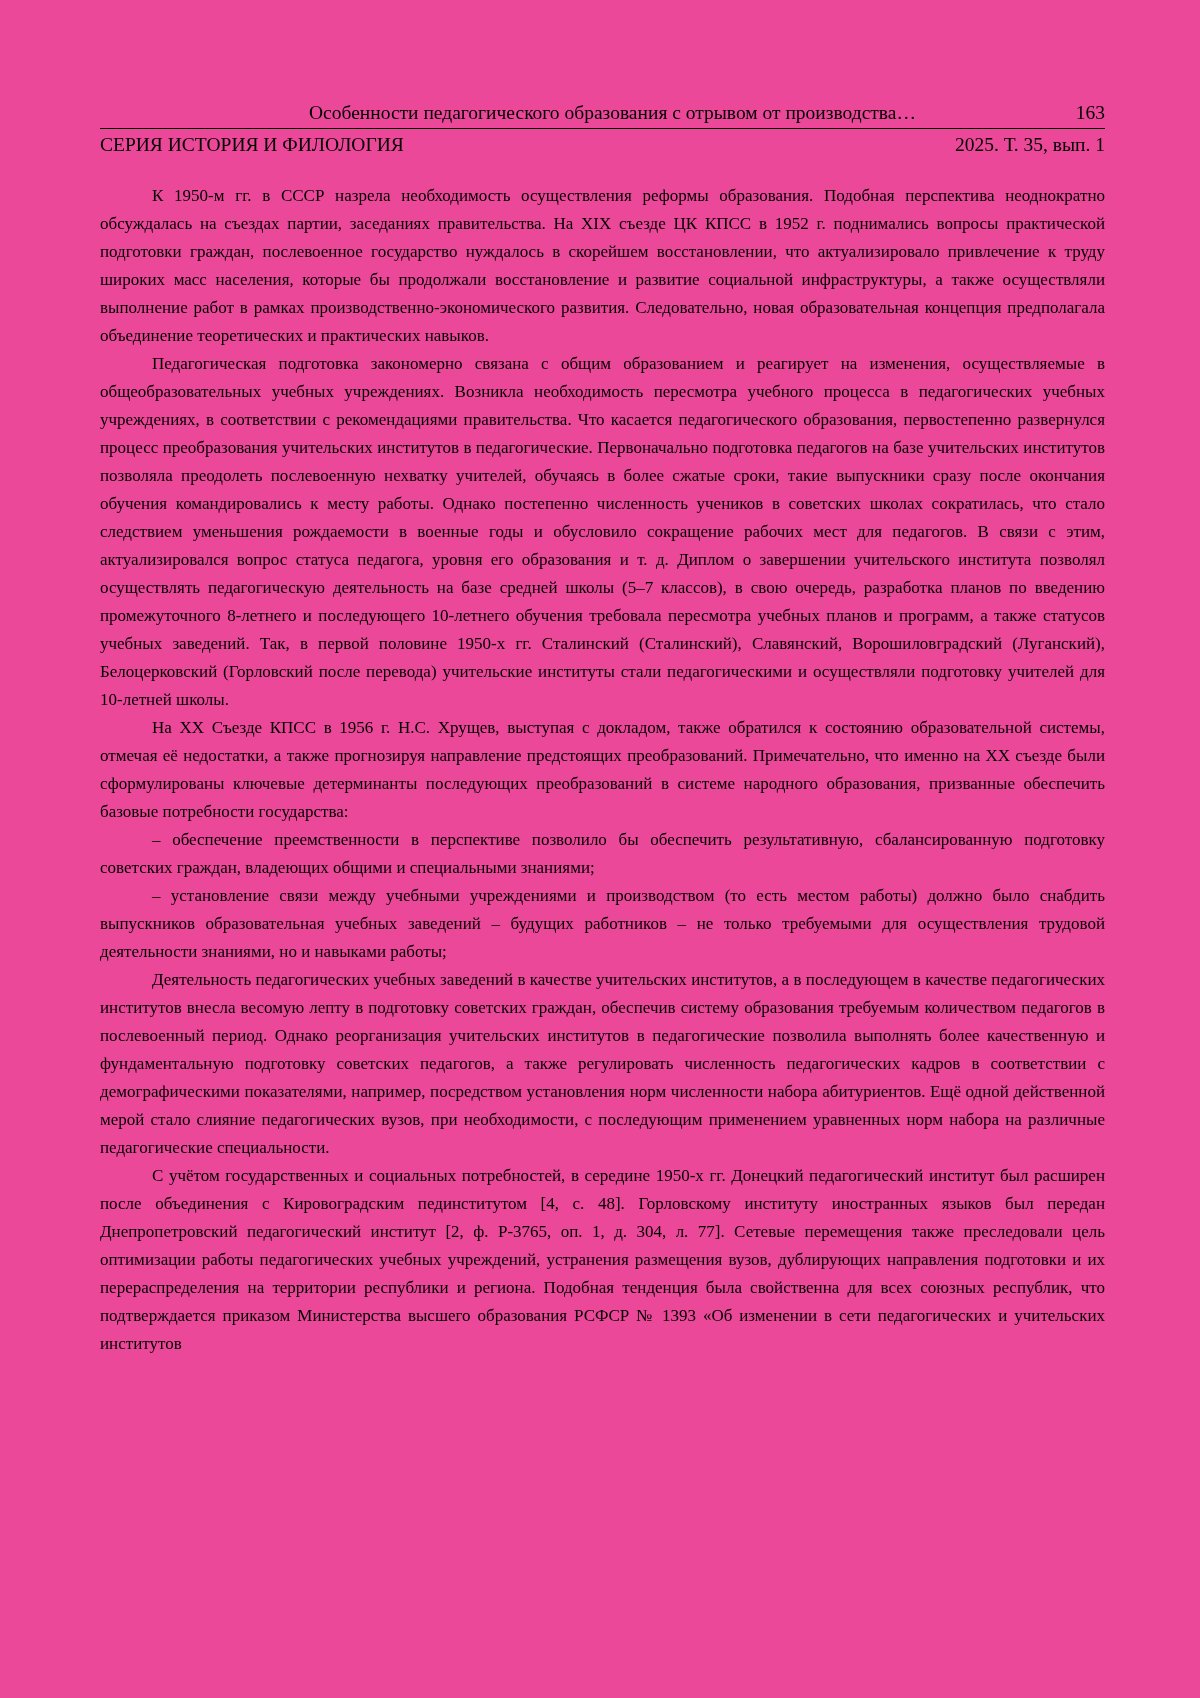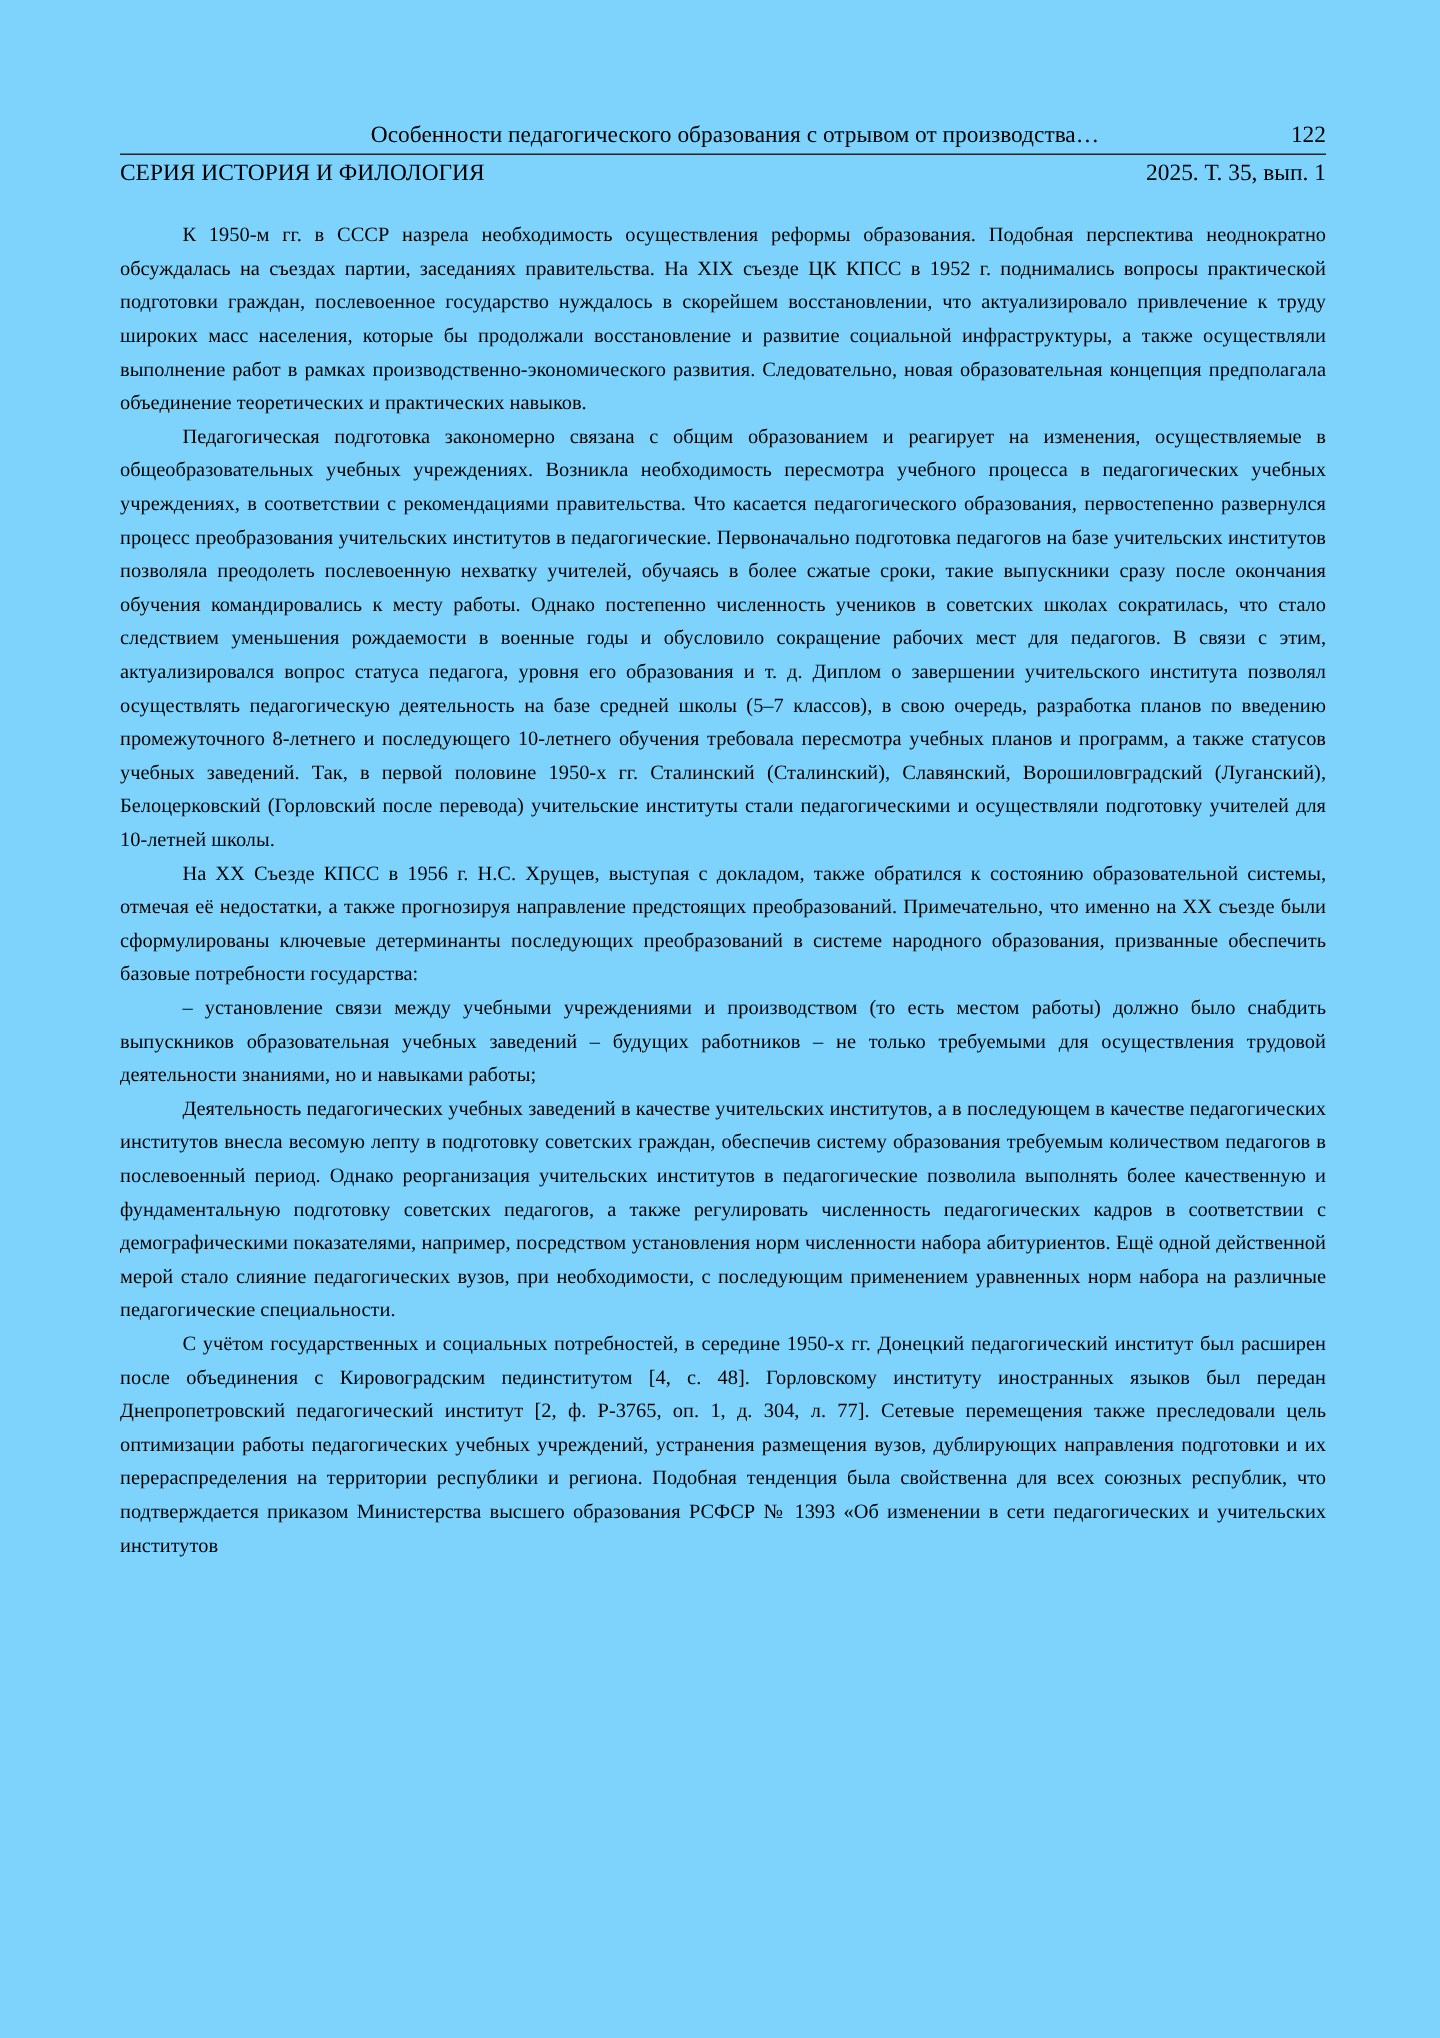--- a/index.html
+++ b/index.html
@@ -5,21 +5,21 @@
   html, body {
     margin: 0;
     padding: 0;
     background: #ffffff;
   }
   .page {
     position: relative;
     width: 1200px;
     height: 1698px;
     margin: 0 auto;
-    background: #7dd3fc;
+    background: #ec4899;
     color: #000000;
     font-family: "Liberation Serif", "DejaVu Serif", serif;
     box-sizing: border-box;
     padding: 100px 95px 60px 100px;
   }
   .header-row {
     display: flex;
     justify-content: space-between;
     align-items: baseline;
     font-size: 19.5px;
@@ -58,30 +58,31 @@
     text-indent: 52px;
   }
 </style>
 </head>
 <body>
 
 <div class="page">
 
   <div class="header-row first">
     <div class="running-title">Особенности педагогического образования с отрывом от производства…</div>
-    <div class="page-number">122</div>
+    <div class="page-number">163</div>
   </div>
 
   <div class="header-row second">
     <div class="series-title">СЕРИЯ ИСТОРИЯ И ФИЛОЛОГИЯ</div>
     <div class="issue-info">2025. Т. 35, вып. 1</div>
   </div>
 
   <div class="article-body">
     <p>К 1950-м гг. в СССР назрела необходимость осуществления реформы образования. Подобная перспектива неоднократно обсуждалась на съездах партии, заседаниях правительства. На XIX съезде ЦК КПСС в 1952 г. поднимались вопросы практической подготовки граждан, послевоенное государство нуждалось в скорейшем восстановлении, что актуализировало привлечение к труду широких масс населения, которые бы продолжали восстановление и развитие социальной инфраструктуры, а также осуществляли выполнение работ в рамках производственно-экономического развития. Следовательно, новая образовательная концепция предполагала объединение теоретических и практических навыков.</p>
     <p>Педагогическая подготовка закономерно связана с общим образованием и реагирует на изменения, осуществляемые в общеобразовательных учебных учреждениях. Возникла необходимость пересмотра учебного процесса в педагогических учебных учреждениях, в соответствии с рекомендациями правительства. Что касается педагогического образования, первостепенно развернулся процесс преобразования учительских институтов в педагогические. Первоначально подготовка педагогов на базе учительских институтов позволяла преодолеть послевоенную нехватку учителей, обучаясь в более сжатые сроки, такие выпускники сразу после окончания обучения командировались к месту работы. Однако постепенно численность учеников в советских школах сократилась, что стало следствием уменьшения рождаемости в военные годы и обусловило сокращение рабочих мест для педагогов. В связи с этим, актуализировался вопрос статуса педагога, уровня его образования и т. д. Диплом о завершении учительского института позволял осуществлять педагогическую деятельность на базе средней школы (5–7 классов), в свою очередь, разработка планов по введению промежуточного 8-летнего и последующего 10-летнего обучения требовала пересмотра учебных планов и программ, а также статусов учебных заведений. Так, в первой половине 1950-х гг. Сталинский (Сталинский), Славянский, Ворошиловградский (Луганский), Белоцерковский (Горловский после перевода) учительские институты стали педагогическими и осуществляли подготовку учителей для 10-летней школы.</p>
     <p>На XX Съезде КПСС в 1956 г. Н.С. Хрущев, выступая с докладом, также обратился к состоянию образовательной системы, отмечая её недостатки, а также прогнозируя направление предстоящих преобразований. Примечательно, что именно на XX съезде были сформулированы ключевые детерминанты последующих преобразований в системе народного образования, призванные обеспечить базовые потребности государства:</p>
+    <p>– обеспечение преемственности в перспективе позволило бы обеспечить результативную, сбалансированную подготовку советских граждан, владеющих общими и специальными знаниями;</p>
     <p>– установление связи между учебными учреждениями и производством (то есть местом работы) должно было снабдить выпускников образовательная учебных заведений – будущих работников – не только требуемыми для осуществления трудовой деятельности знаниями, но и навыками работы;</p>
     <p>Деятельность педагогических учебных заведений в качестве учительских институтов, а в последующем в качестве педагогических институтов внесла весомую лепту в подготовку советских граждан, обеспечив систему образования требуемым количеством педагогов в послевоенный период. Однако реорганизация учительских институтов в педагогические позволила выполнять более качественную и фундаментальную подготовку советских педагогов, а также регулировать численность педагогических кадров в соответствии с демографическими показателями, например, посредством установления норм численности набора абитуриентов. Ещё одной действенной мерой стало слияние педагогических вузов, при необходимости, с последующим применением уравненных норм набора на различные педагогические специальности.</p>
     <p>С учётом государственных и социальных потребностей, в середине 1950-х гг. Донецкий педагогический институт был расширен после объединения с Кировоградским пединститутом [4, с. 48]. Горловскому институту иностранных языков был передан Днепропетровский педагогический институт [2, ф. Р-3765, оп. 1, д. 304, л. 77]. Сетевые перемещения также преследовали цель оптимизации работы педагогических учебных учреждений, устранения размещения вузов, дублирующих направления подготовки и их перераспределения на территории республики и региона. Подобная тенденция была свойственна для всех союзных республик, что подтверждается приказом Министерства высшего образования РСФСР № 1393 «Об изменении в сети педагогических и учительских институтов</p>
   </div>
 
 </div>
 
 </body></html>

